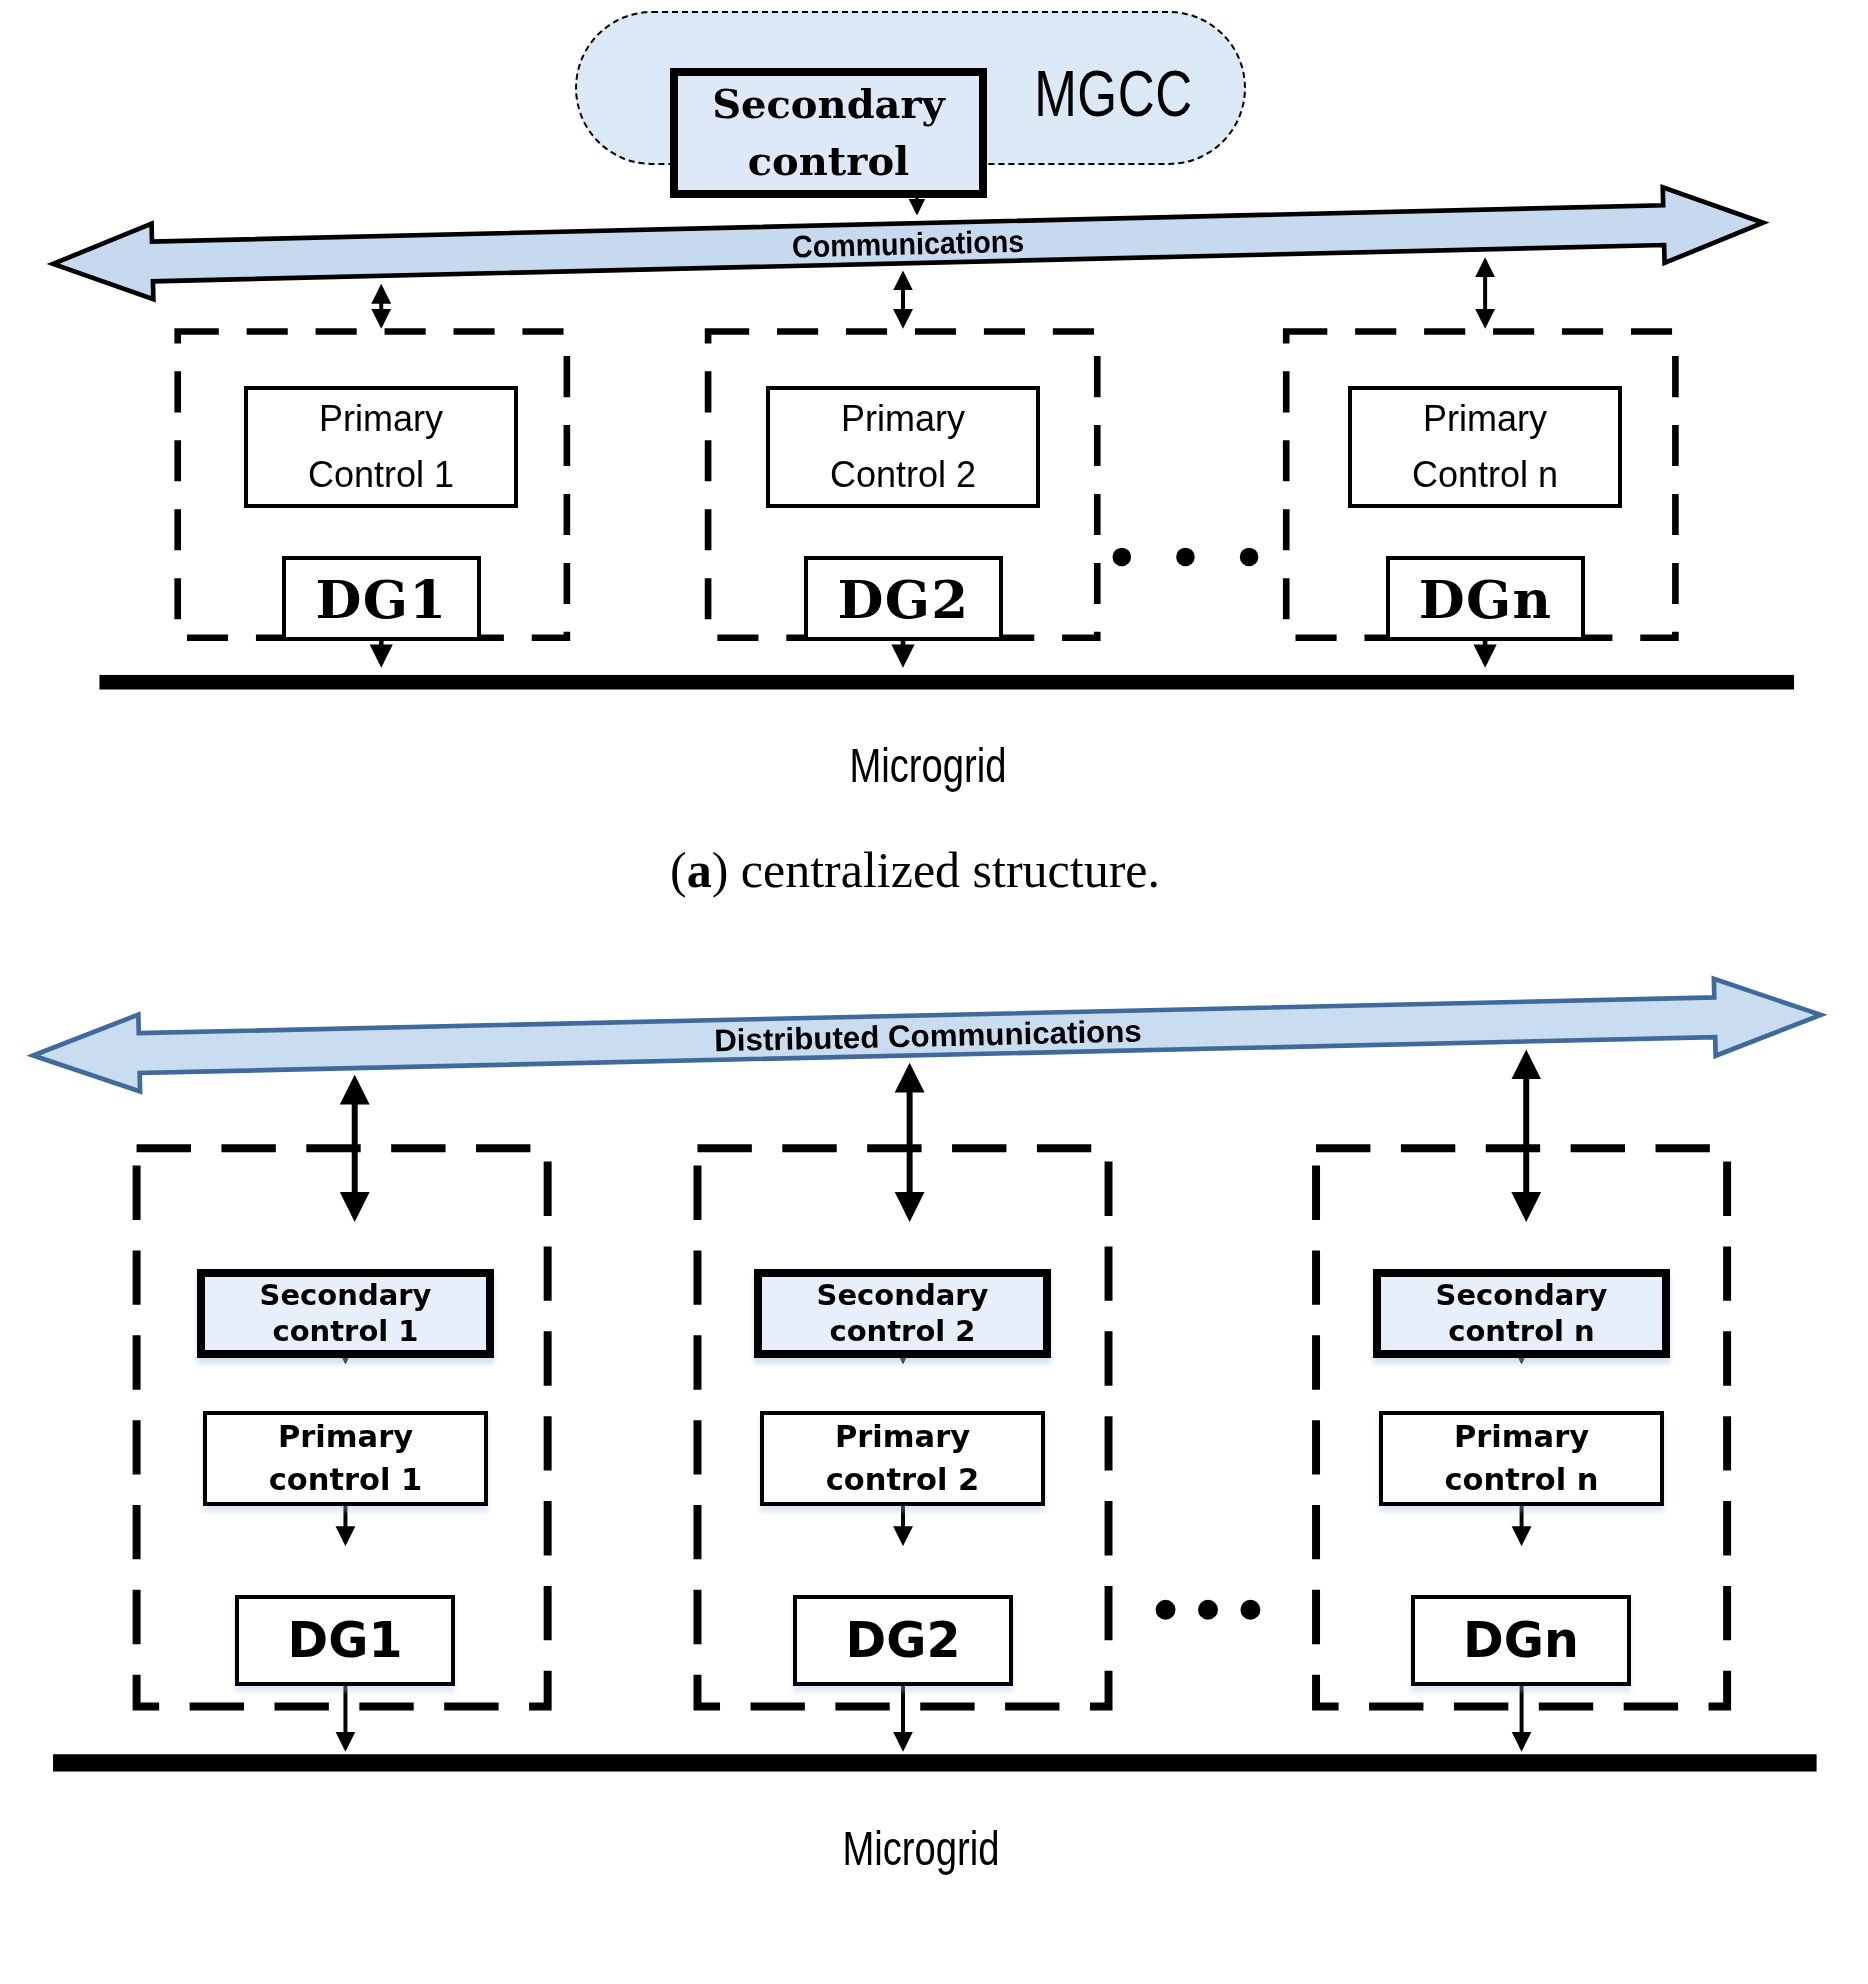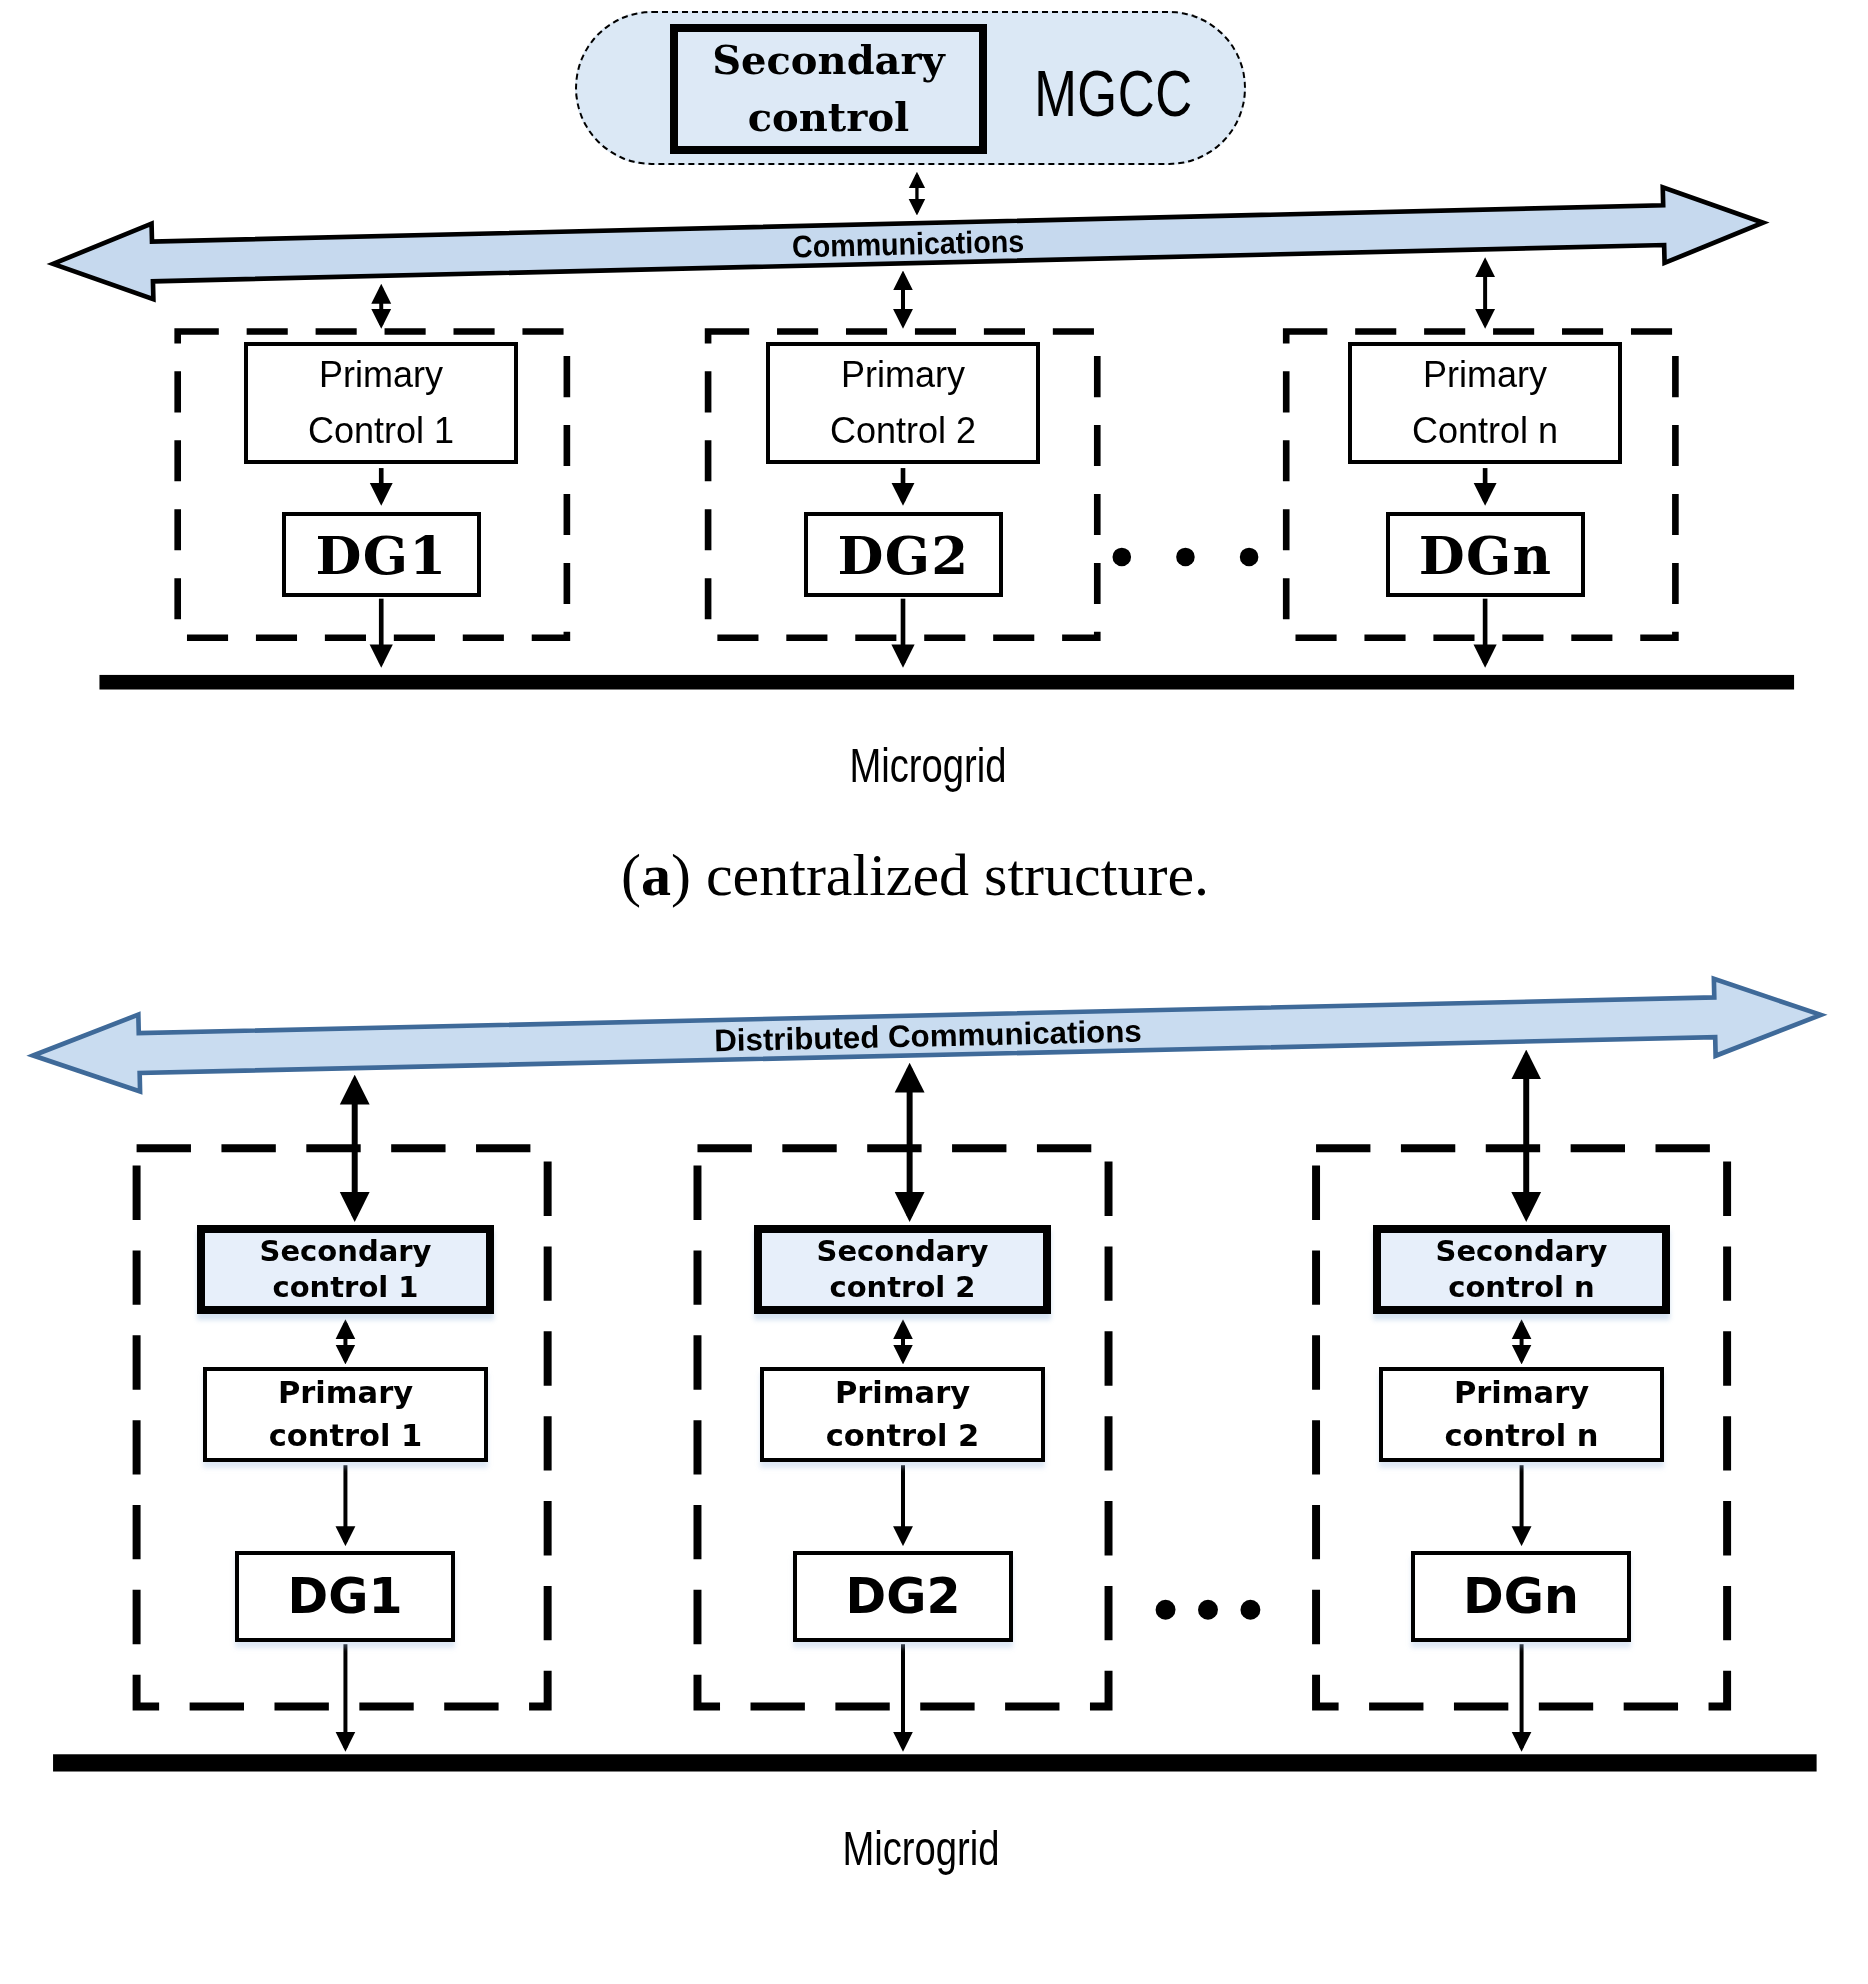--- a/index.html
+++ b/index.html
@@ -1,34 +1,34 @@
 <!DOCTYPE html>
 <html style="font-size:10.6px"><head>
 <meta charset="utf-8">
 <style>
   html,body{margin:0;padding:0;background:#ffffff;}
   .canvas{position:relative;width:1869px;height:1985px;background:#fff;overflow:hidden;
           font-family:"Liberation Sans",sans-serif;color:#000;}
   .layer{position:absolute;left:0;top:0;}
   .abs{position:absolute;box-sizing:border-box;}
   .box{display:flex;flex-direction:column;align-items:center;justify-content:center;
-       text-align:center;background:#fff;border:4px solid #000;}
+       text-align:center;background:#fff;border:4px solid #000;margin-top:44px;}
   .line{display:block;}
   
   .stadium{border:2.7px dashed #000;border-radius:83px;background:#dbe8f5;}
   .sec-a{border:8.6px solid #000;background:#dde9f6;
          font-family:"DejaVu Serif",serif;font-weight:700;font-size:40px;line-height:1.42;}
   .mgcc{font-size:64px;font-weight:400;letter-spacing:0.7px;
         transform:scaleX(0.80);transform-origin:center;white-space:nowrap;}
   .pri-a{font-family:"Liberation Sans",sans-serif;font-weight:400;font-size:36px;line-height:1.55;}
   .dg-a{font-family:"DejaVu Serif",serif;font-weight:700;font-size:53px;letter-spacing:1.3px;}
   .busword{font-size:49px;font-weight:400;text-align:center;
            transform:scaleX(0.78);transform-origin:center;white-space:nowrap;}
   .caption{width:1830px;text-align:center;font-family:"Liberation Serif",serif;
-           font-size:60px;font-weight:400;}
+           font-size:50px;font-weight:400;}
   .caption .b{font-weight:700;}
   
   .sec-b{border:8.6px solid #000;background:#e7effa;
          font-family:"DejaVu Sans",sans-serif;font-weight:700;font-size:29px;line-height:1.22;
          box-shadow:0 6px 4.6px rgba(160,190,225,.45);}
   .pri-b{font-family:"DejaVu Sans",sans-serif;font-weight:700;font-size:30.5px;line-height:1.4;
          box-shadow:0 6px 4.6px rgba(160,190,225,.35);}
   .dg-b{font-family:"DejaVu Sans",sans-serif;font-weight:700;font-size:49px;
         box-shadow:0 6px 4.6px rgba(160,190,225,.35);}
   .bannertext{font-family:"Liberation Sans",sans-serif;font-weight:700;}

